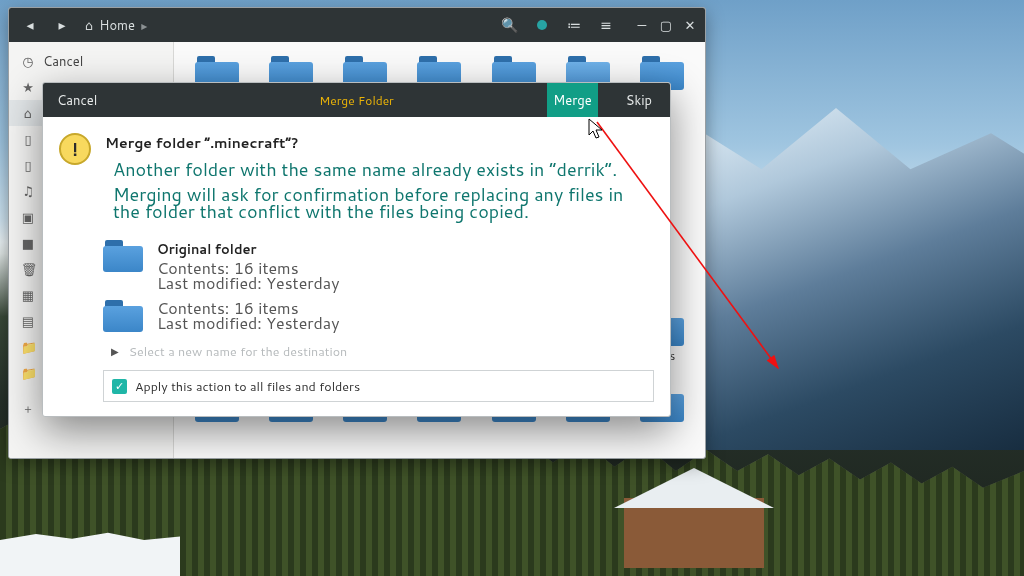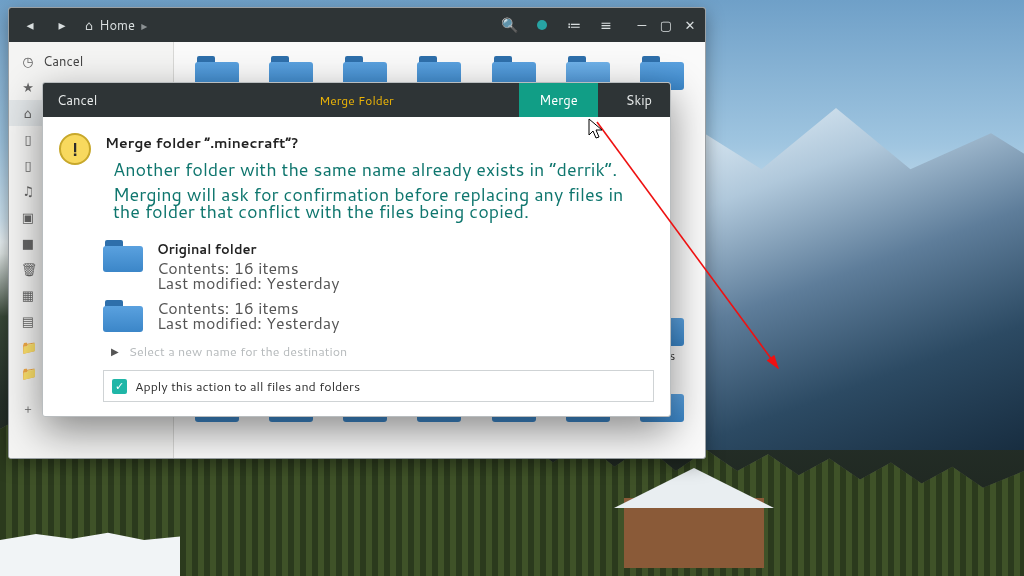--- a/index.html
+++ b/index.html
@@ -44,21 +44,21 @@
   .folder .inner{position:absolute;left:10px;top:12px;width:24px;height:16px;border-radius:2px;background:#fff}
   .folder .glyph{position:absolute;left:0;right:0;top:13px;text-align:center;color:#1a4b77;font-size:12px;font-weight:700}
   .fname{font-size:11px;color:#333;text-align:center;line-height:12px;max-width:72px;white-space:normal}
   
   .dialog{position:absolute;left:42px;top:82px;width:627px;background:#fff;border-radius:3px;box-shadow:0 14px 40px rgba(0,0,0,.45);border:1px solid #b9bdbf;overflow:hidden}
   .dialog-head{height:34px;background:#2e3436;display:flex;align-items:center;color:#e7eaea}
   .dh-left,.dh-right{display:flex;align-items:center;gap:10px;height:100%}
   .dh-left{padding-left:14px}
   .dh-right{margin-left:auto}
   .dh-title{position:absolute;left:0;right:0;text-align:center;color:#eab308;font-size:12px;pointer-events:none}
-  .merge-btn{background:#119e86;color:#fff;padding:0 20px;height:100%;display:flex;align-items:center;font-weight:500}
+  .merge-btn{background:#119e86;color:#fff;padding:0 6px;height:100%;display:flex;align-items:center;font-weight:500}
   .skip-btn{padding:0 18px;color:#e7eaea;height:100%;display:flex;align-items:center}
   .cancel-btn{color:#e7eaea}
   .dialog-body{padding:16px 16px 14px 16px}
   .warnrow{display:flex;gap:14px}
   .warnicon{width:28px;height:28px;border-radius:50%;background:#f8d95e;border:2px solid #c8a82b;display:flex;align-items:center;justify-content:center;font-weight:900;color:#2b2b2b;flex:none;font-size:18px}
   .warntext h3{margin:0 0 6px 0;font-size:14px;font-weight:700;color:#222}
   .warntext p{margin:8px;color:#0f766e;font-size:18px;line-height:17px}
   .folders{margin:12px 0 0 44px}
   .frow{display:flex;gap:14px;margin-bottom:10px}
   .frow .folder{width:40px;height:32px;flex:none}

